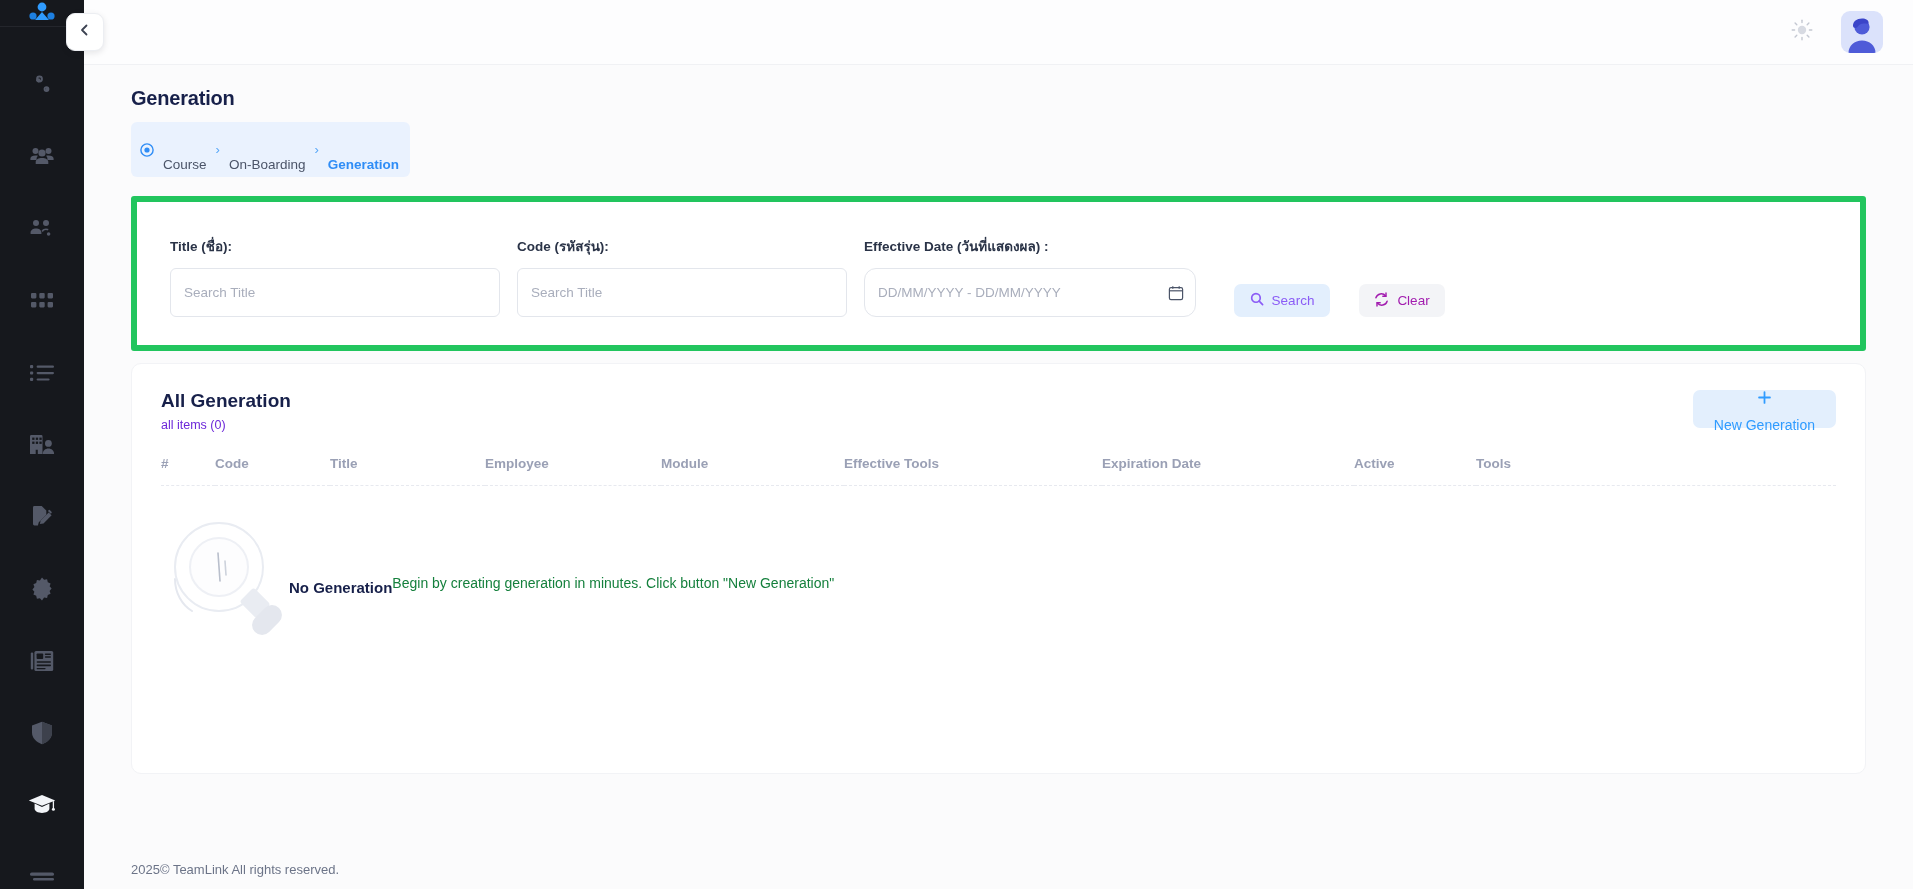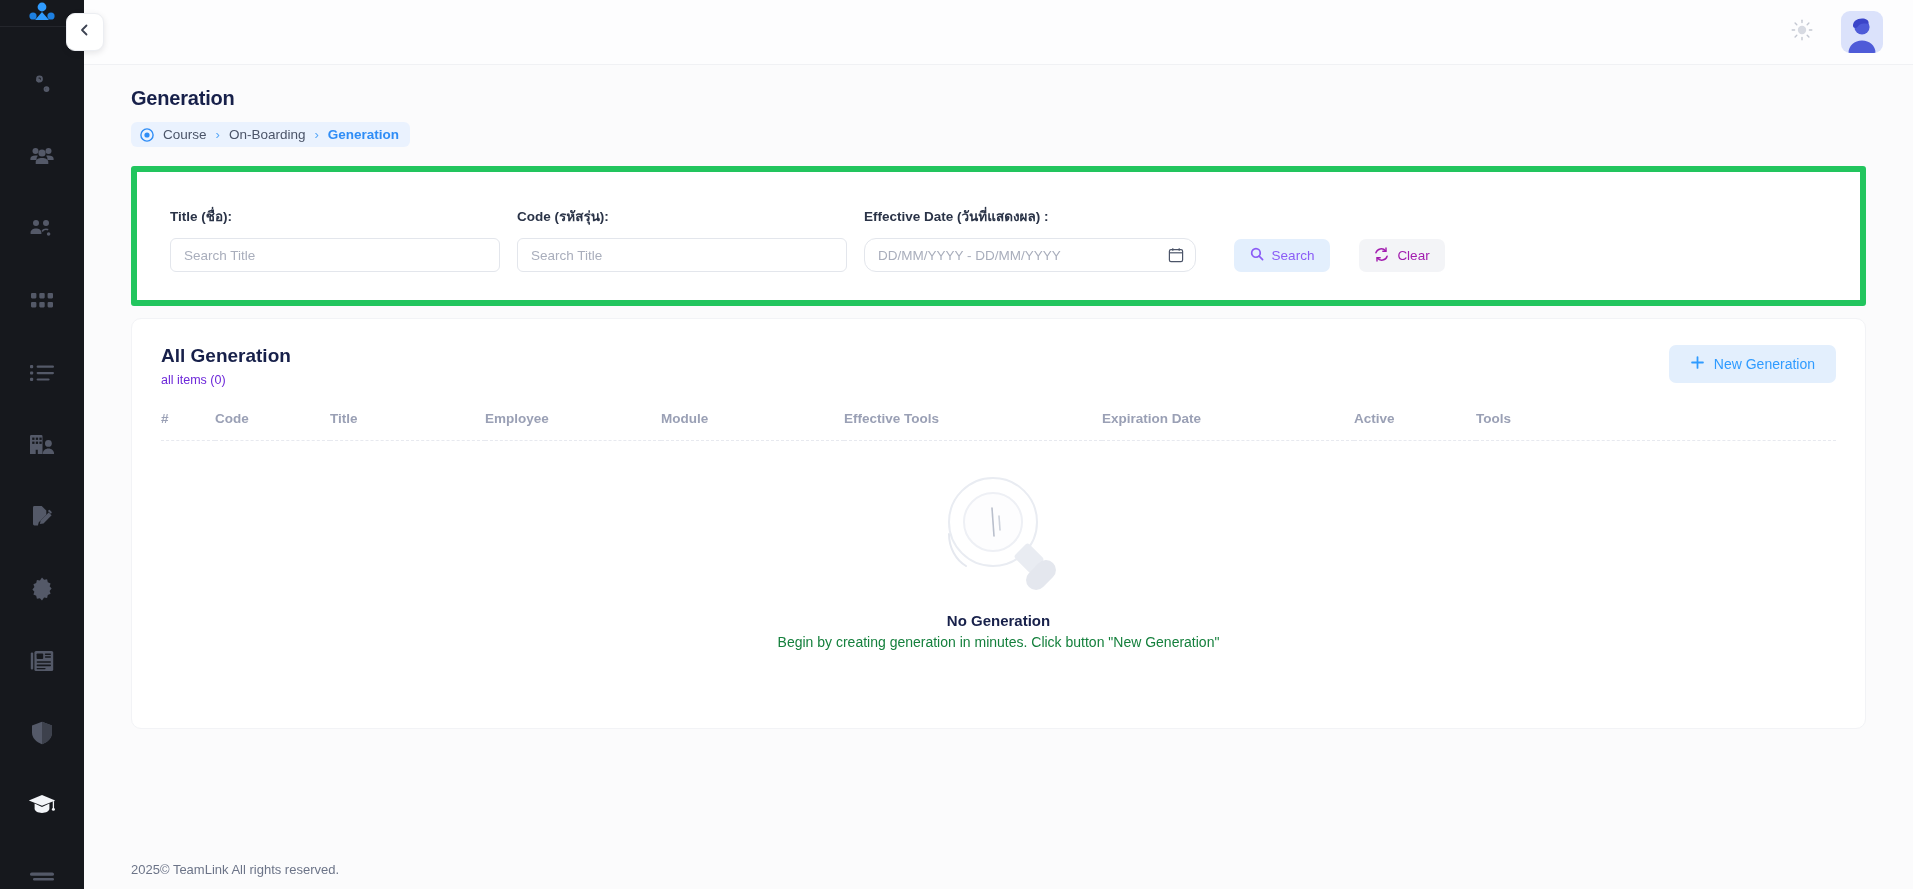--- a/index.html
+++ b/index.html
@@ -74,21 +74,21 @@
   .page-title {
     font-size: 20px; font-weight: bold; color: #17204a;
     letter-spacing: -.2px; margin-bottom: 12px;
   }
   .breadcrumb {
     display: inline-flex; align-items: center; gap: 9px;
     background: #eaf2fe; border-radius: 6px;
     padding: 5px 11px 5px 9px; margin-bottom: 19px;
   }
   .bc-dot { color: #2f8df6; display: flex; align-items: center; }
-  .bc-item { font-size: 13.5px; color: #4b5468; }
+  .bc-item { font-size: 13.5px; color: #4b5468; margin-top: 30px; }
   .bc-item.current { color: #2f8df6; font-weight: bold; }
   .bc-sep { color: #59a8f8; font-size: 13px; line-height: 1; }
 
   
   .search-card {
     border: 6px solid #22c55e;
     background: #ffffff;
     border-radius: 3px;
     padding: 0;
     margin-bottom: 12px;
@@ -97,21 +97,21 @@
     background: #fff; border-radius: 10px;
     padding: 33px 33px 28px 33px;
     display: flex; align-items: flex-end; gap: 17px;
   }
   .field { display: flex; flex-direction: column; }
   .field-label {
     font-size: 13.5px; font-weight: bold; color: #2a3347;
     margin-bottom: 11px; white-space: nowrap;
   }
   .field input {
-    height: 34px; border: 1px solid #e3e6ec; border-radius: 6px;
+    height: 49px; border: 1px solid #e3e6ec; border-radius: 6px;
     padding: 0 13px; font-size: 13.5px; color: #2a3347;
     font-family: "Liberation Sans", sans-serif; background: #fff; outline: none;
   }
   .field input::placeholder { color: #a9aebc; }
   .f-title input { width: 330px; }
   .f-code  input { width: 330px; }
   .date-wrap { position: relative; }
   .date-wrap input { width: 332px; padding-right: 22px; border-radius: 12px; }
   .cal-icon {
     position: absolute; right: 12px; top: 50%; transform: translateY(-50%);
@@ -135,29 +135,30 @@
   }
   .list-head { display: flex; align-items: flex-start; gap: 8px; }
   .list-title { font-size: 19px; font-weight: bold; color: #17204a; }
   .list-sub { font-size: 12.5px; color: #6d28d9; margin-top: 6px; }
   .btn-new {
     margin-left: auto; background: #e3effd; color: #2f9bff;
     height: 38px; border-radius: 7px; border: none;
     display: inline-flex; align-items: center; gap: 9px;
     padding: 0 21px; font-size: 14px; cursor: pointer;
     font-family: "Liberation Sans", sans-serif;
+    flex-direction: column;
   }
   .tbl { width: 100%; margin-top: 24px; border-collapse: collapse; }
   .tbl th {
     text-align: left; font-size: 13.5px; color: #9aa0b5;
     font-weight: bold; padding-bottom: 14px;
     border-bottom: 1px dashed #e7e9ef;
   }
   .empty {
-    display: flex; flex-direction: column; align-items: center;
+    display: flex; align-items: center;
     padding-top: 31px;
   }
   .empty-title { font-size: 15px; font-weight: bold; color: #17204a; margin-top: 14px; }
   .empty-sub { font-size: 14px; color: #15803d; margin-top: 5px; }
 
   .footer {
     padding: 19px 47px 0 47px;
     font-size: 13px; color: #6c7488;
     flex: 0 0 46px;
   }

